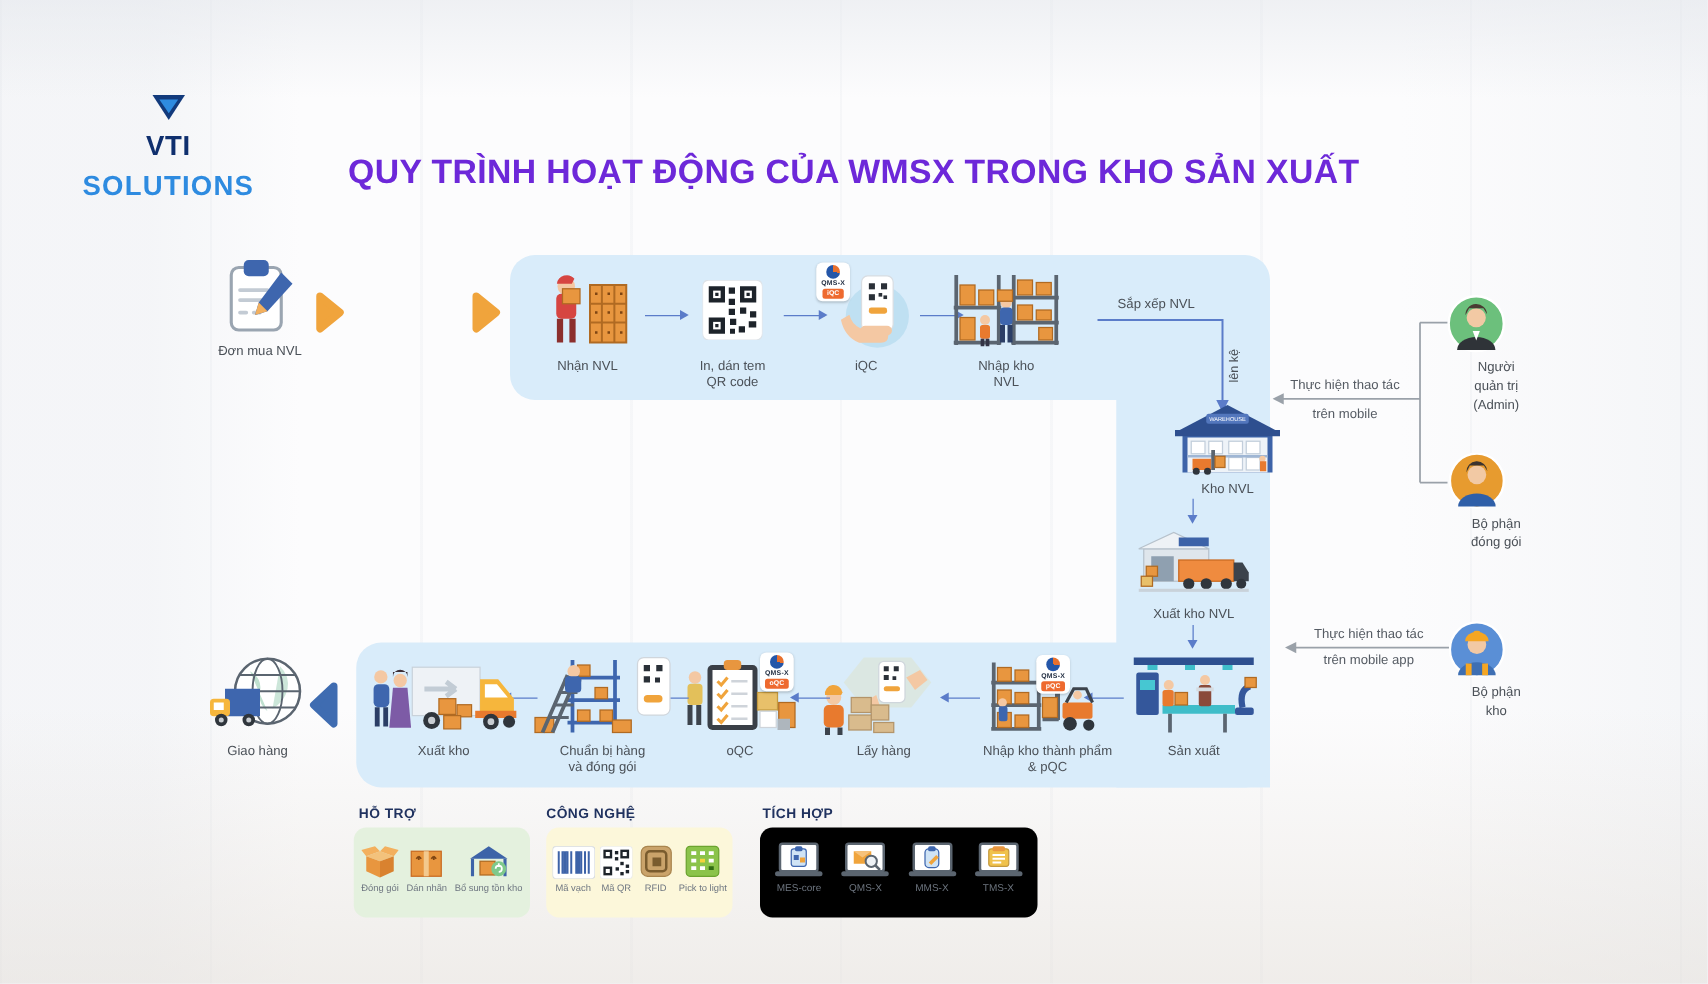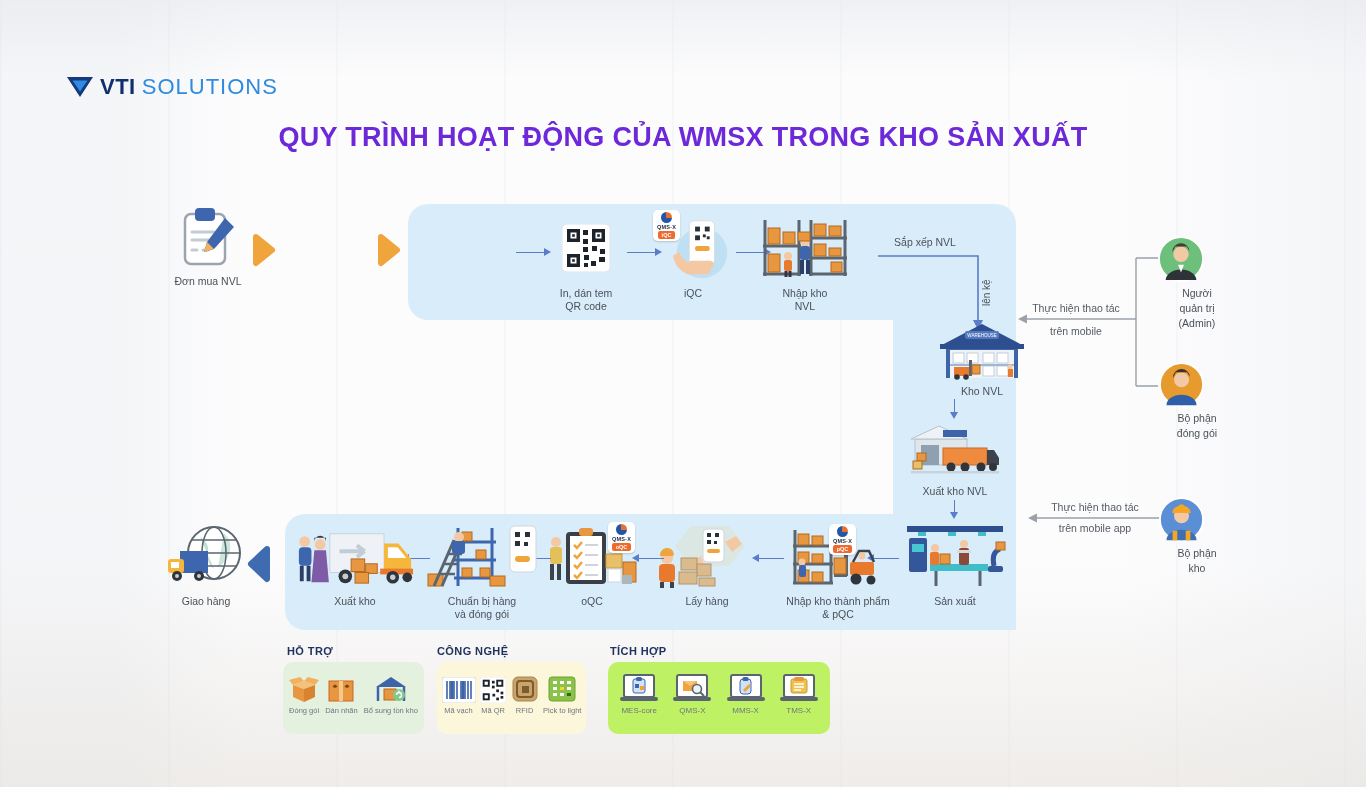--- a/index.html
+++ b/index.html
@@ -3,23 +3,23 @@
 <meta charset="utf-8">
 <style>
   html,body{margin:0;padding:0;background:#e9eaec;}
   .canvas{position:relative;width:1366px;height:787px;background:#fcfcfd;overflow:hidden;
           font-family:"Liberation Sans",sans-serif;margin:0 auto;}
   .bgwash{position:absolute;inset:0;
     background:
       linear-gradient(180deg, rgba(228,231,236,.55) 0%, rgba(255,255,255,0) 10%, rgba(255,255,255,0) 72%, rgba(229,224,218,.55) 100%),
       repeating-linear-gradient(90deg, rgba(201,207,216,.12) 0 2px, rgba(0,0,0,0) 2px 168px),
       linear-gradient(90deg, rgba(230,233,238,.35) 0 120px, rgba(255,255,255,0) 240px 82%, rgba(230,233,238,.35) 100%);}
-  .logo{position:absolute;left:66px;top:74px;display:flex;align-items:center;gap:6px;}
+  .logo{position:absolute;left:66px;top:74px;display:flex;align-items:center;gap:6px;flex-direction:column;}
   .logo-vti{font-size:22px;font-weight:800;color:#0f2f6e;letter-spacing:.5px;}
-  .logo-sol{font-size:22px;font-weight:400;color:#2e8be0;letter-spacing:1px;}
+  .logo-sol{font-size:22px;font-weight:700;color:#2e8be0;letter-spacing:1px;}
   .title{position:absolute;left:0;right:0;top:122px;margin:0;text-align:center;
          font-size:27px;font-weight:800;color:#6d28d9;letter-spacing:.3px;}
   .panel{position:absolute;background:#d9ecfa;}
   .panel-top{left:408px;top:204px;width:608px;height:116px;border-radius:20px;}
   .panel-right{left:893px;top:300px;width:123px;height:330px;}
   .panel-bottom{left:285px;top:514px;width:731px;height:116px;border-radius:20px;}
   .step{position:absolute;text-align:center;z-index:2;}
   .iconwrap{display:flex;align-items:center;justify-content:center;position:relative;margin:0 auto;}
   .lbl{font-size:10.5px;line-height:13px;color:#4b5158;margin-top:3px;}
   .lbl span{display:block;}
@@ -88,20 +88,35 @@
 
   <svg class="chev" style="left:252px;top:233px" width="24" height="34" viewBox="0 0 24 34">
     <polygon points="4,4 20,17 4,30" fill="#f0a43c" stroke="#f0a43c" stroke-width="6" stroke-linejoin="round"></polygon>
   </svg>
 
 
   <svg class="chev" style="left:377px;top:233px" width="24" height="34" viewBox="0 0 24 34">
     <polygon points="4,4 20,17 4,30" fill="#f0a43c" stroke="#f0a43c" stroke-width="6" stroke-linejoin="round"></polygon>
   </svg>
 
+  <div class="step" style="left:426px;top:212px;width:88px">
+    <div class="iconwrap" style="height:72px">
+      <svg width="70" height="64" viewBox="0 0 70 64">
+        <circle cx="18" cy="13" r="7" fill="#f4c8a3"></circle>
+        <path d="M10.5 11a8 8 0 0 1 14-4l-2 4z" fill="#d64541"></path>
+        <rect x="10" y="19" width="16" height="20" rx="4" fill="#d64541"></rect>
+        <rect x="15" y="15" width="14" height="12" fill="#e8963f" stroke="#b06a22"></rect>
+        <path d="M13 39v19M23 39v19" stroke="#8c2f2d" stroke-width="5"></path>
+        <rect x="37" y="12" width="29" height="46" fill="#e8963f" stroke="#b06a22" stroke-width="1.6"></rect>
+        <path d="M37 27h29M37 42h29M46.5 12v46M56.5 12v46" stroke="#b06a22" stroke-width="1.6"></path>
+        <path d="M41 19h2M51 19h2M61 19h2M41 34h2M51 34h2M61 34h2M41 50h2M51 50h2M61 50h2" stroke="#7e4513" stroke-width="2"></path>
+      </svg>
+    </div>
+    <div class="lbl">Nhận NVL</div>
+  </div>
 
   <div class="harrow arrow-r" style="left:516px;top:252px;width:33px"></div>
 
   <div class="step" style="left:549px;top:212px;width:74px">
     <div class="iconwrap" style="height:72px">
       <svg width="48" height="48" viewBox="0 0 48 48">
         <rect width="48" height="48" rx="5" fill="#fff" stroke="#dde2e7"></rect>
         <g fill="#1d232a">
           <rect x="5" y="5" width="13" height="13"></rect>
             <rect x="30" y="5" width="13" height="13"></rect>
@@ -622,21 +637,21 @@
           </g>
           <rect x="13" y="12" width="4" height="3" fill="#f5d33c"></rect>
           <rect x="20" y="18" width="4" height="3" fill="#2f6b12"></rect>
         </svg>
       </div>
       <div class="cap">Pick to light</div>
     </div>
   </div>
 
   <div class="legend-title" style="left:610px;top:645px">TÍCH HỢP</div>
-  <div class="legend-panel" style="left:608px;top:662px;width:222px;height:72px;background:#bef264">
+  <div class="legend-panel" style="left:608px;top:662px;width:222px;height:72px;background:#000000">
     <div class="legend-item">
       <div class="li-icon">
         <svg width="44" height="30" viewBox="0 0 44 30">
           <rect x="7" y="2" width="30" height="22" rx="2" fill="#fff" stroke="#5b6570" stroke-width="2"></rect>
           <rect x="16" y="6" width="12" height="14" rx="2" fill="#cfe3f5" stroke="#3e66ae"></rect>
           <rect x="19" y="4" width="6" height="4" rx="1.5" fill="#3e66ae"></rect>
           <rect x="18" y="11" width="4" height="4" fill="#3e66ae"></rect>
             <rect x="23" y="13" width="4" height="4" fill="#f0a43c"></rect>
           <rect x="3" y="24" width="38" height="4" rx="2" fill="#5b6570"></rect>
         </svg>

